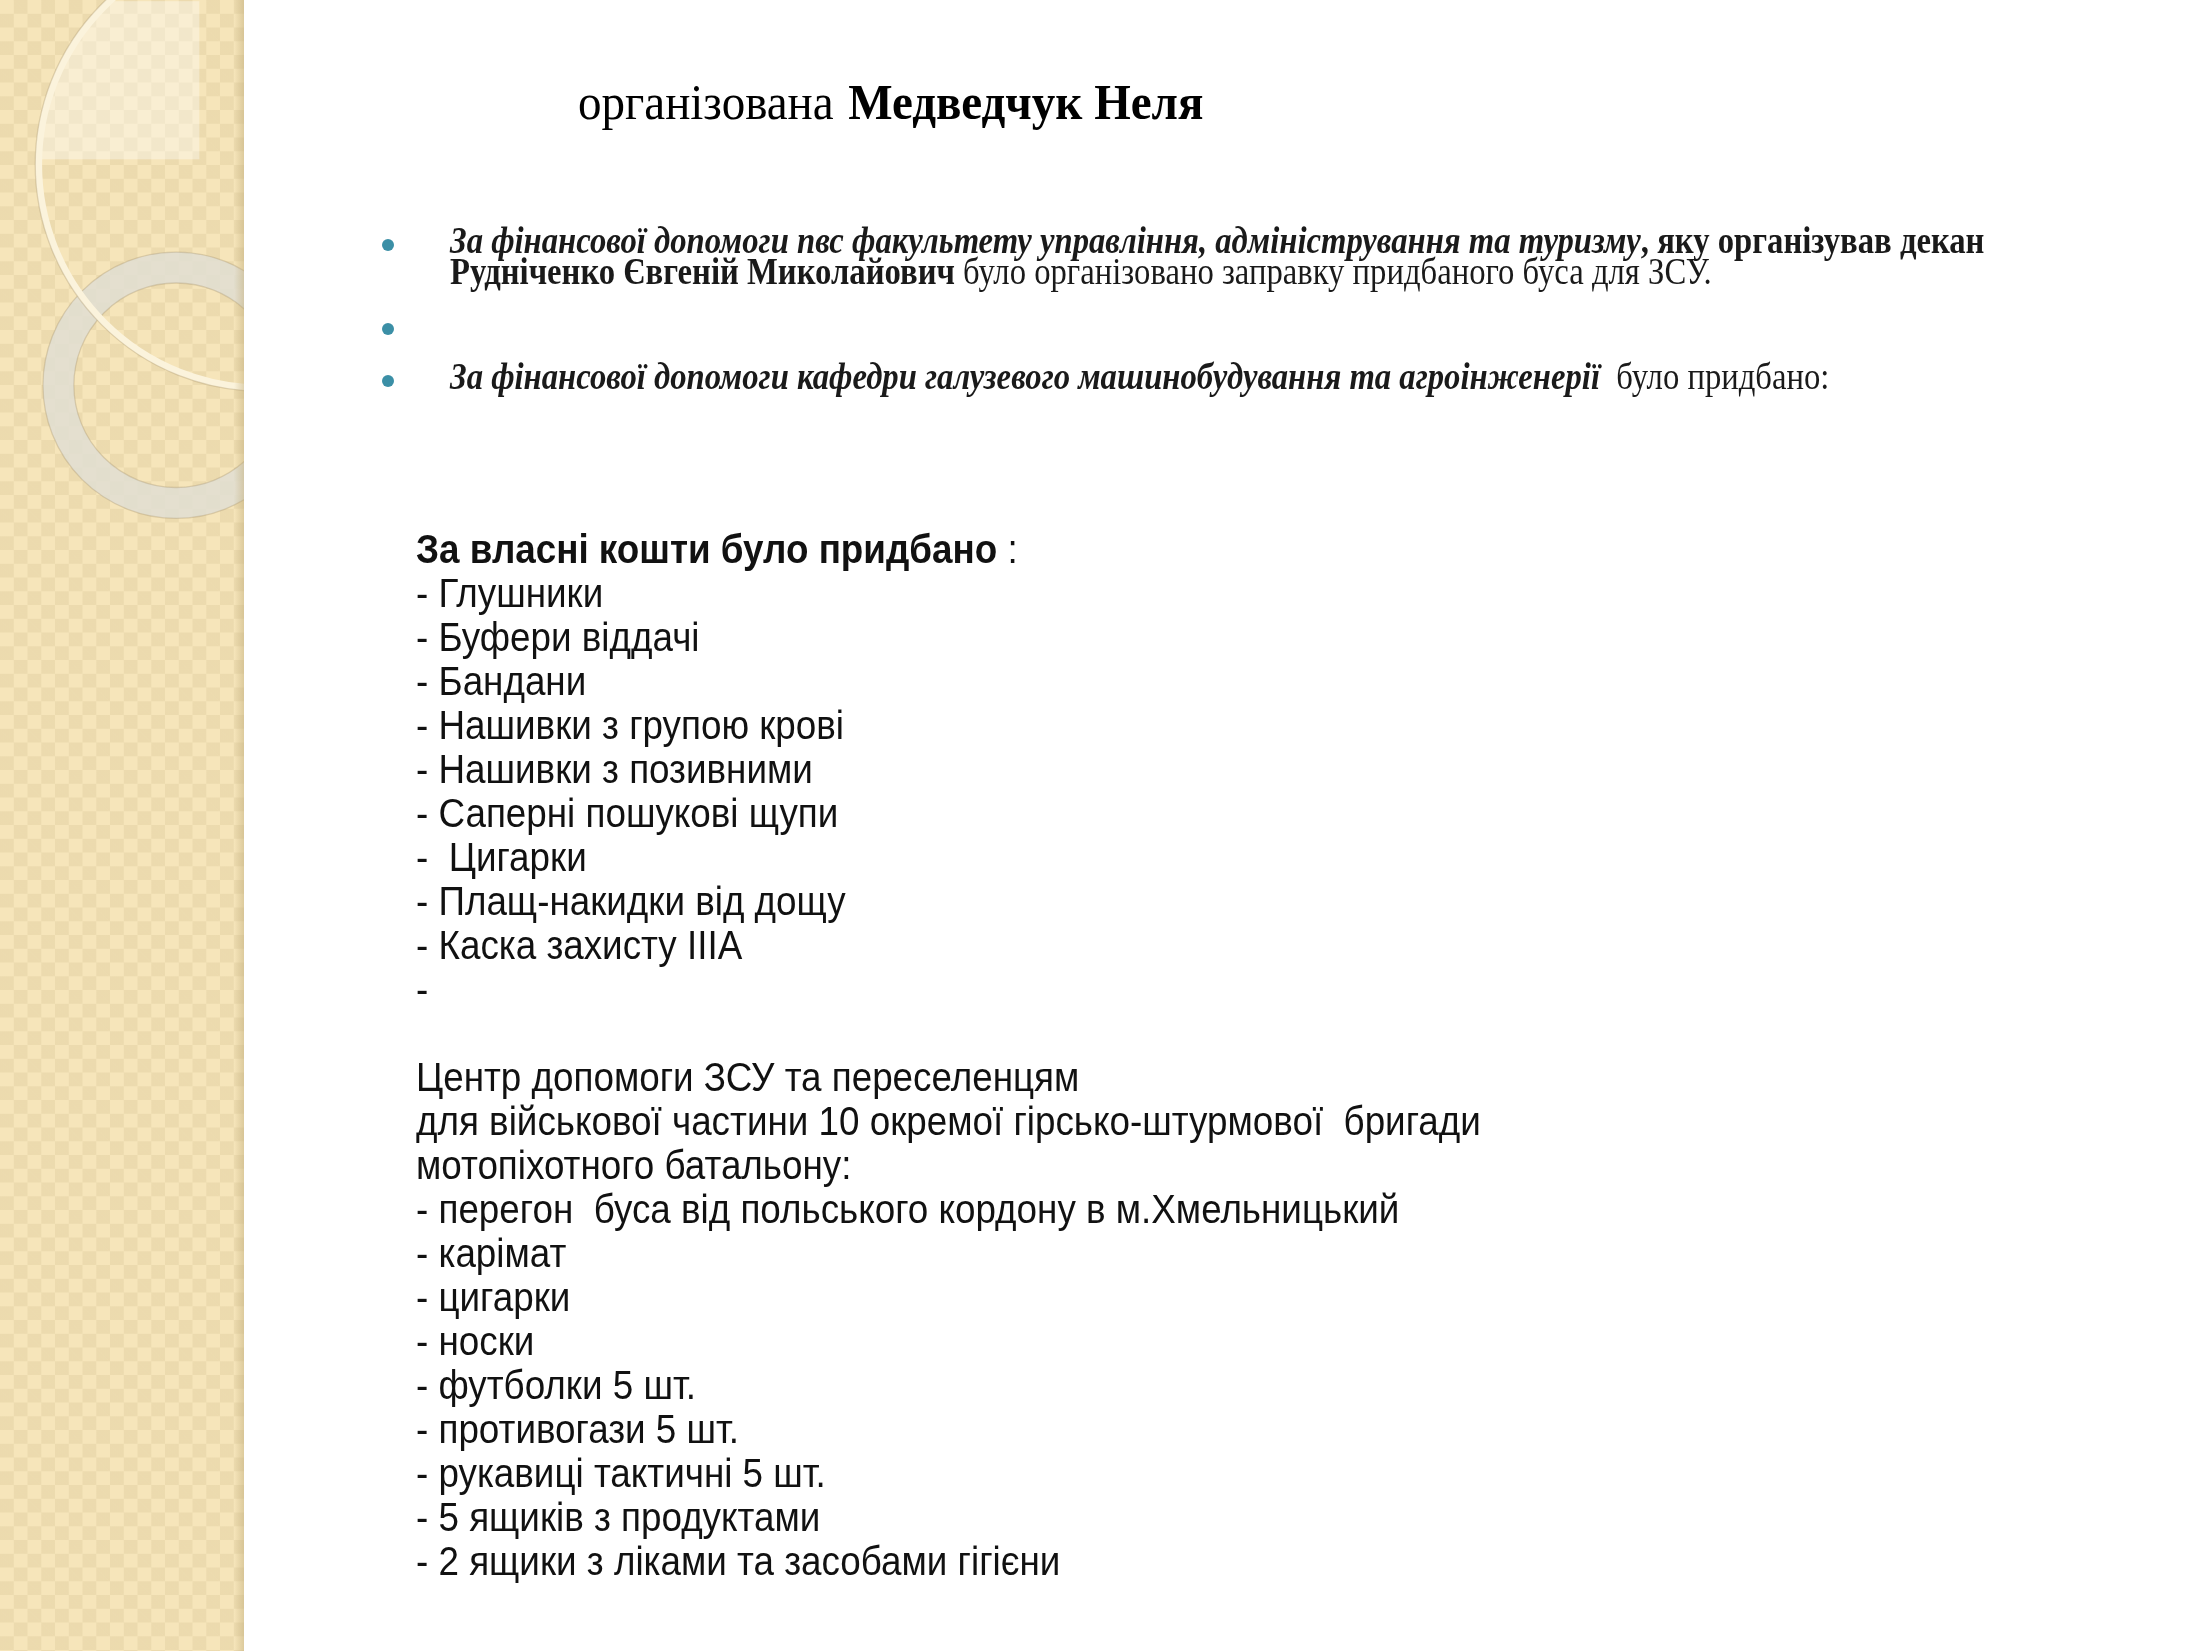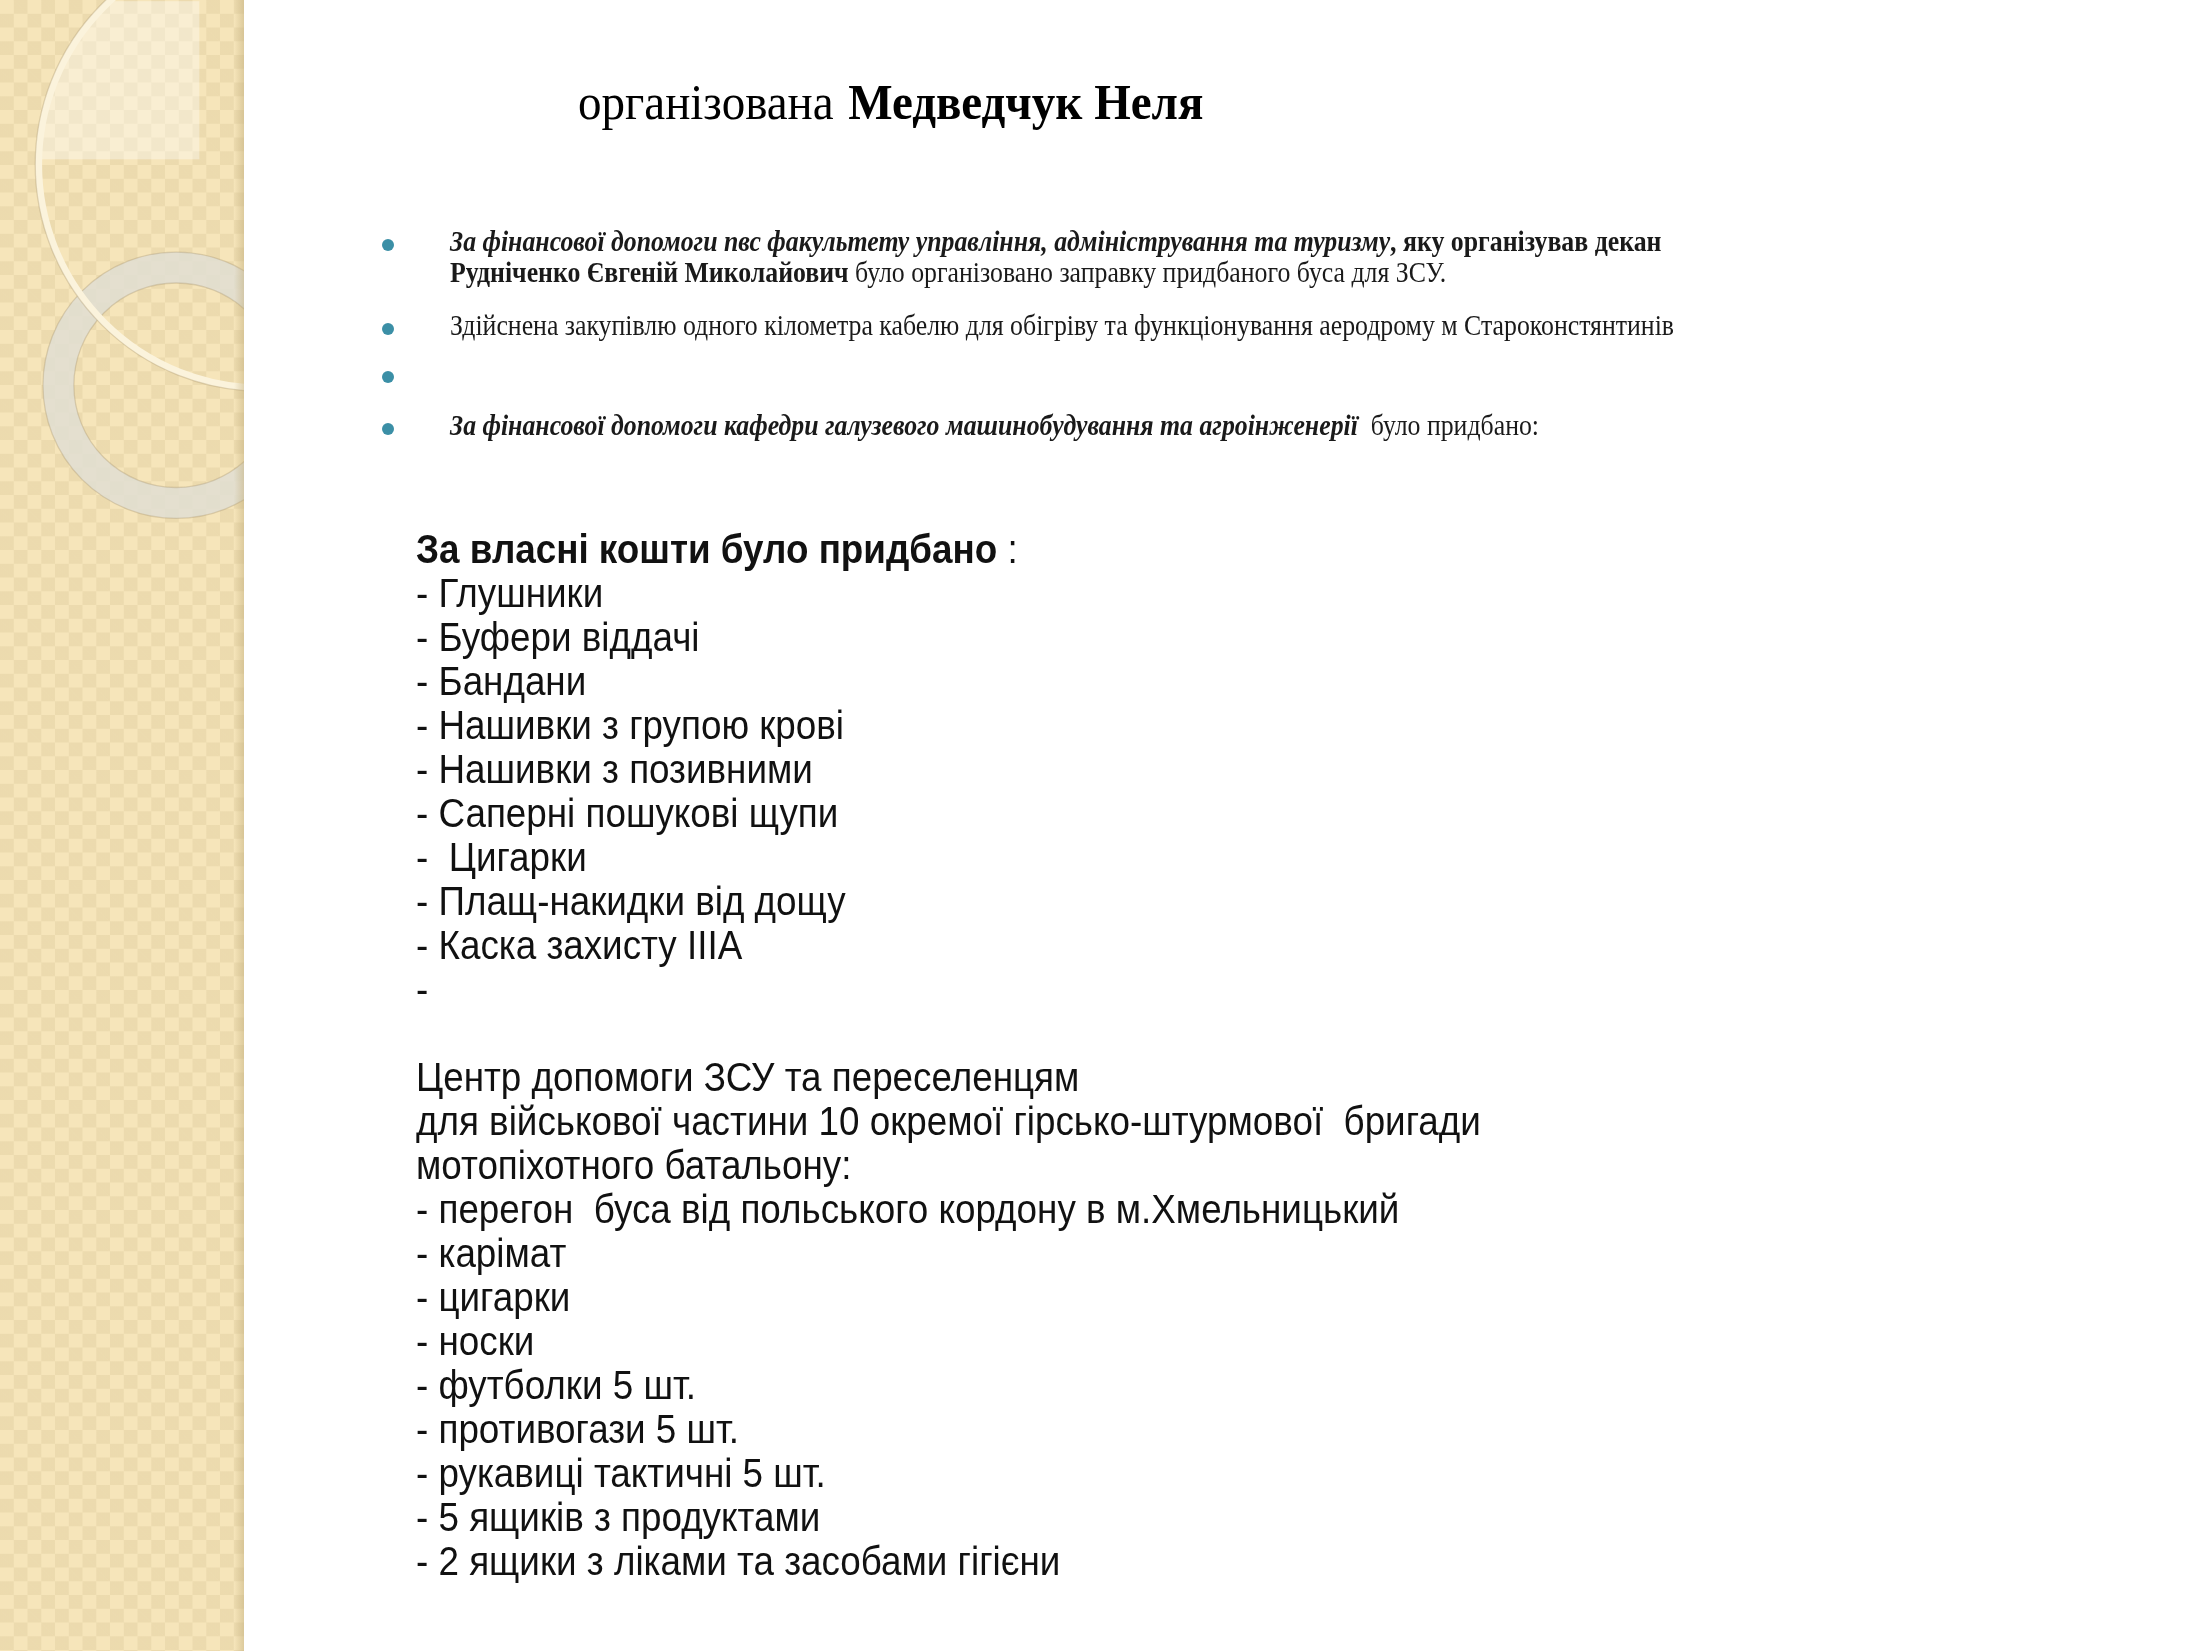--- a/index.html
+++ b/index.html
@@ -23,21 +23,21 @@
     .side-panel svg { position: absolute; left: 0; top: 0; }
     .title {
       position: absolute; left: 578px; top: 72px;
       font-family: "Liberation Serif", serif; font-size: 50px; line-height: 60px;
       white-space: nowrap; transform: scaleX(0.94); transform-origin: left center;
     }
     .title .name { font-weight: bold; margin-left: 15.5px; }
     .bullets {
       position: absolute; left: 379px; top: 225px; width: 1738px;
       margin: 0; padding: 0; list-style: none;
-      font-family: "Liberation Serif", serif; font-size: 30px; line-height: 31px;
+      font-family: "Liberation Serif", serif; font-size: 38px; line-height: 31px;
       color: #1a1a1a;
     }
     .bullets li { position: relative; padding-left: 71px; white-space: nowrap; }
     .bullets li .dot {
       position: absolute; left: 3.4px; top: 13.8px; width: 12px; height: 12px;
       border-radius: 50%; background: #3b8fa6;
     }
     .bullets .txt { display: inline-block; transform: scaleX(0.86); transform-origin: left center; }
     .bullets li.b1 { height: 84px; }
     .bullets li.b2 { height: 48px; }
@@ -78,24 +78,20 @@
 </div>
 
 <ul class="bullets">
   <li class="b1">
     <span class="dot" style="background: rgb(59, 143, 166);"></span>
     <span class="txt">
       <span class="bi">За фінансової допомоги пвс факультету управління, адміністрування та туризму</span><span class="b">, яку організував декан</span><br>
       <span class="b">Рудніченко Євгеній Миколайович</span><span> було організовано заправку придбаного буса для ЗСУ.</span>
     </span>
   </li>
-  <li class="b2">
-    <span class="dot" style="background: rgb(59, 143, 166);"></span>
-    <span class="txt">Здійснена закупівлю одного кілометра кабелю для обігріву та функціонування аеродрому м Староконстянтинів</span>
-  </li>
   <li class="b3">
     <span class="dot" style="background: rgb(59, 143, 166);"></span>
     <span class="txt"></span>
   </li>
   <li class="b4">
     <span class="dot" style="background: rgb(59, 143, 166);"></span>
     <span class="txt">
       <span class="bi">За фінансової допомоги кафедри галузевого машинобудування та агроінженерії</span><span style="white-space:pre">  було придбано:</span>
     </span>
   </li>

